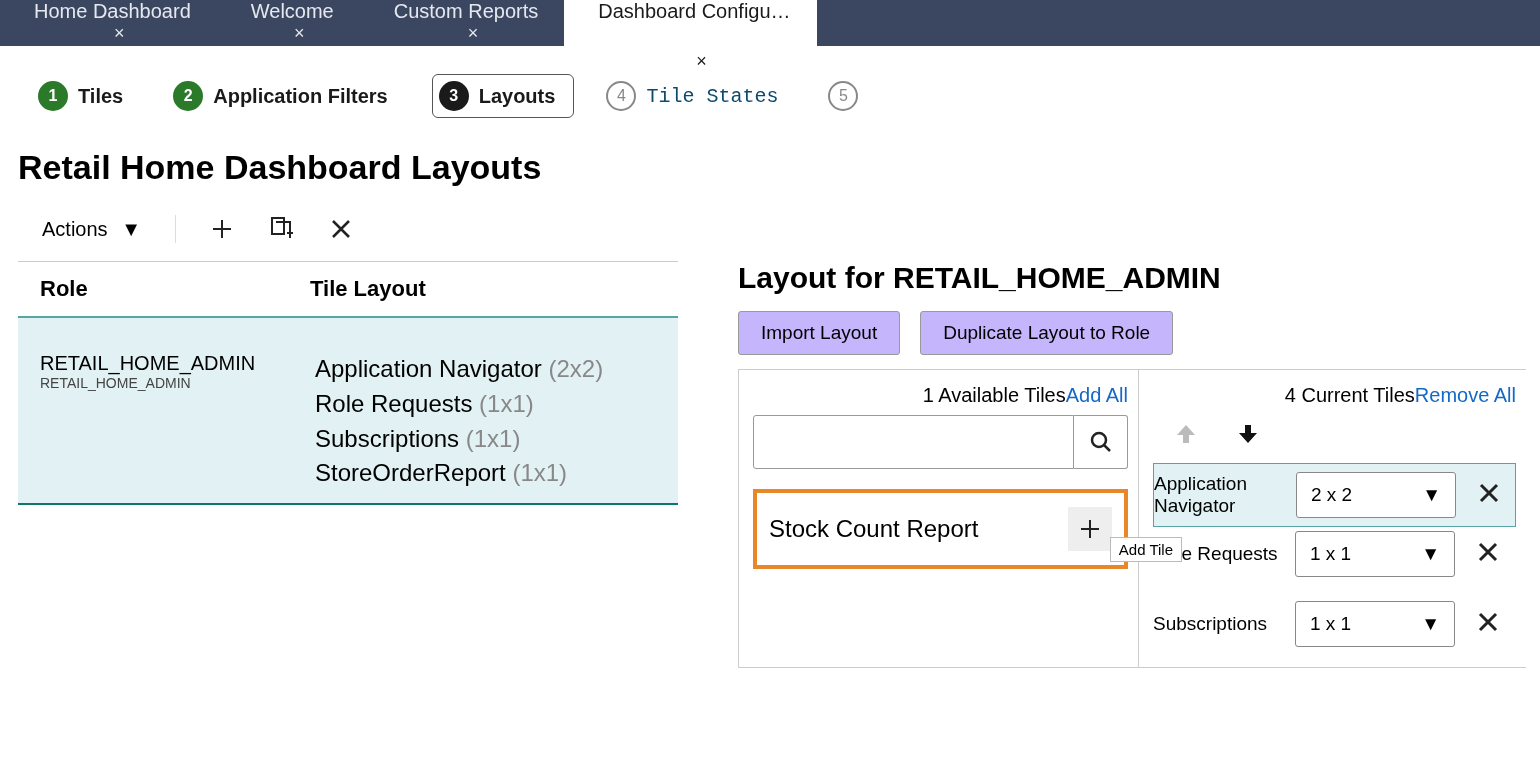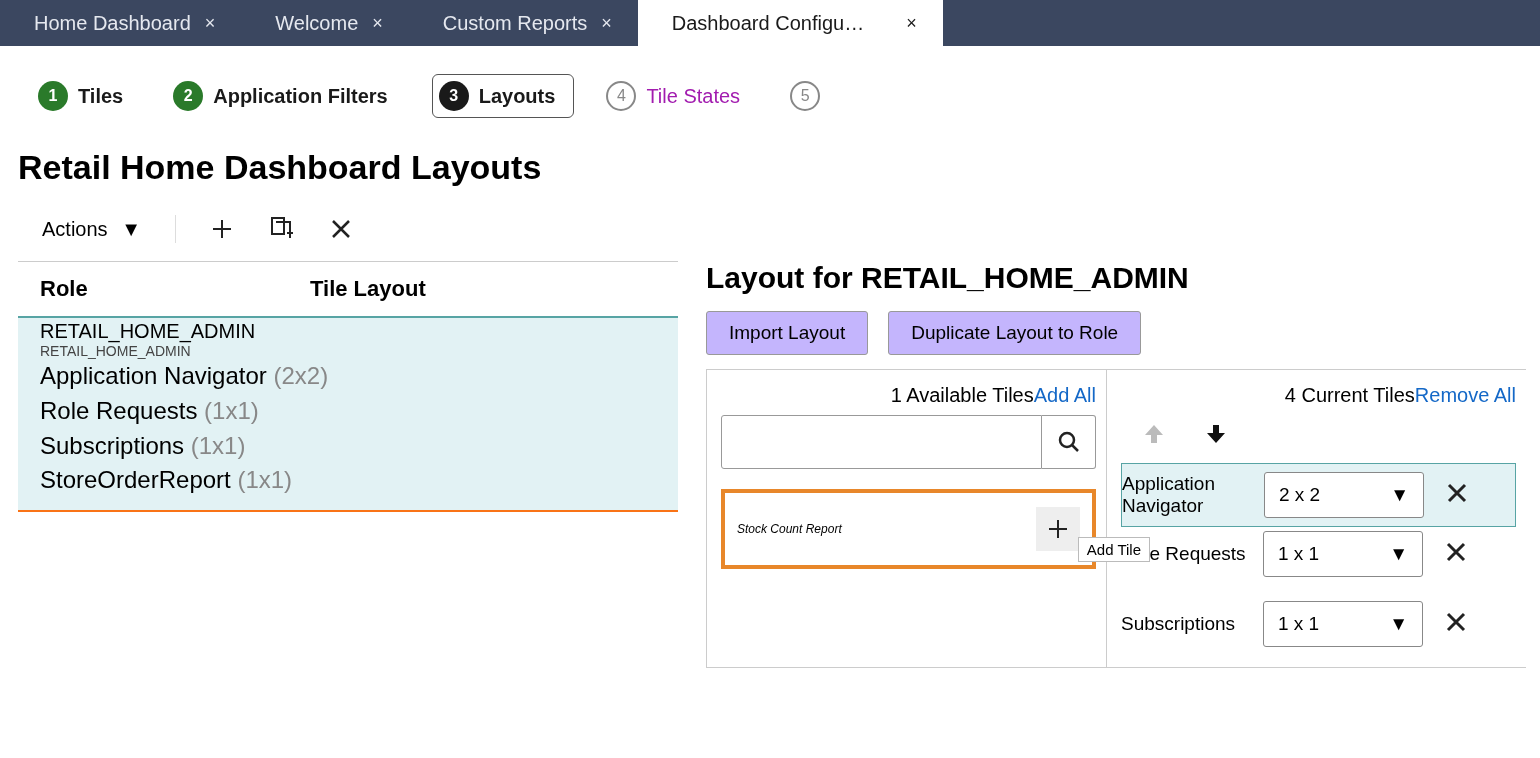--- a/index.html
+++ b/index.html
@@ -1,47 +1,47 @@
 <!DOCTYPE html>
 <html><head>
 <meta charset="utf-8">
 <style>
   * { box-sizing: border-box; margin: 0; padding: 0; font-family: "Segoe UI", Arial, sans-serif; }
   body { background: #fff; width: 1540px; height: 758px; overflow: hidden; }
 
   
   .tabbar { display: flex; height: 46px; background: #3b4760; }
-  .tab { display: flex; align-items: center; padding: 0 26px 0 34px; color: #e5e8ef; font-size: 20px; cursor: pointer; }
+  .tab { display: flex; align-items: center; padding: 0 26px 0 34px; color: #e5e8ef; font-size: 20px; cursor: pointer; flex-direction: column; }
   .tab.active { background: #fff; color: #1a1a1a; gap: 28px; }
   .tab .close { margin-left: 14px; font-size: 18px; }
 
   
   .stepper-wrap { padding: 28px 10px 30px 32px; display: flex; gap: 26px; align-items: center; }
   .step { display: flex; align-items: center; gap: 10px; padding: 6px 18px 6px 6px; border-radius: 6px; }
   .step.boxed { border: 1.5px solid #555; border-radius: 6px; }
   .step .badge { width: 30px; height: 30px; border-radius: 50%; display:flex; align-items:center; justify-content:center; font-size: 16px; font-weight: 600; color:#fff; }
   .step.done .badge { background: #2a7a2a; }
   .step.current .badge { background: #1a1a1a; }
   .step.future .badge { background: #fff; border: 2px solid #888; color:#888; font-weight: 500;}
   .step .label { font-size: 20px; font-weight: 600; color:#1a1a1a; }
-  .step.future .label { color:#a21caf; font-weight: 500; }
+  .step.future .label { color:#0c4a6e; font-weight: 500; font-family: Liberation Mono, monospace; }
 
   .page-title { font-size: 34px; font-weight: 800; padding: 0 0 18px 18px; }
 
   .toolbar { display: flex; align-items: center; gap: 34px; padding: 10px 0 18px 42px; font-size: 20px; text-align: right; }
   .toolbar .caret { margin-left: 8px; }
   .toolbar .divider { width:1px; height:28px; background:#ddd; }
   .toolbar svg { cursor: pointer; }
 
-  .workspace { display:flex; gap: 28px; padding: 0 14px 0 18px; }
+  .workspace { display:flex; gap: 60px; padding: 0 14px 0 18px; }
 
   .left-pane { width: 660px; border-top: 1px solid #ccc; }
   .table-head { display:flex; padding: 14px 22px; font-size: 22px; font-weight: 700; border-bottom: 2px solid #57a4a4; }
   .th-role { width: 270px; }
-  .row1 { display:flex; padding: 2px 22px 12px 22px; background: #e2f2f4; border-bottom: 2px solid #f97316; flex-direction: column; }
+  .row1 { display:flex; padding: 34px 22px 12px 22px; background: #e2f2f4; border-bottom: 2px solid #0f766e; }
   .role-col { width:275px; }
   .role-name { font-size: 20px; font-weight: 400; }
   .role-sub { font-size: 14px; color:#444; }
   .tiles-col { font-size: 24px; line-height: 1.45; }
   .muted { color:#888; }
 
   .right-pane { flex:1;  }
   .layout-title { font-size: 30px; font-weight: 800; padding: 0 0 16px 0; }
   .btn-row { display:flex; gap: 20px; margin-bottom: 14px; }
   .btn { border:1px solid #999; background:#c4b5fd; padding: 10px 22px; font-size: 19px; border-radius: 3px; }
@@ -49,21 +49,21 @@
   .two-panels { display:flex; border:1px solid #ccc; border-right: none; }
   .avail-panel { width: 400px; padding: 14px 10px 10px 14px; border-right: 1px solid #ccc; }
   .curr-panel { flex:1; padding: 14px 10px 0 14px; }
   .panel-head { display:flex; justify-content:flex-end; font-size: 20px; align-items: center; margin-bottom: 8px; }
   .link { color:#1468c7; font-weight: 400; cursor:pointer; }
   .search-row { display:flex; gap:0; }
   .search-input { flex:1; height: 54px; border:1px solid #999; border-radius: 3px 0 0 3px; font-size: 18px; padding: 0 10px; }
   .search-btn { width: 54px; height:54px; border:1px solid #999; border-left:none; border-radius: 0 3px 3px 0; display:flex; align-items:center; justify-content:center; background:#fff;}
 
   .avail-tile { margin-top: 20px; border: 4px solid #e8872a; display:flex; align-items:center; justify-content:space-between; padding: 14px 12px 14px 12px; position: relative; }
-  .avail-tile .name { font-size: 12px; font-style: italic; }
+  .avail-tile .name { font-size: 24px; }
   .add-btn { width:44px; height:44px; background:#eee; display:flex; align-items:center; justify-content:center; font-size: 24px; }
   .tooltip { position:absolute; right: -58px; top: 44px; background:#fff; border:1px solid #bbb; padding: 3px 8px; font-size: 15px; }
 
   .arrow-row { display:flex; gap: 36px; padding: 6px 0 2px 20px; }
 
   .curr-list { margin-top: 14px; }
   .curr-row { display:flex; align-items:center; gap: 12px; padding: 4px 4px 20px 0; }
   .curr-row.sel { background:#e2f2f4; border: 1px solid #57a4a4; padding-top: 8px; padding-bottom: 8px; }
   .curr-name { width: 130px; font-size: 19px; line-height: 1.15; }
   .size-select { width: 160px; height: 46px; border:1px solid #888; border-radius: 3px; display:flex; align-items:center; justify-content:space-between; padding: 0 14px; font-size: 19px; background:#fff;}

